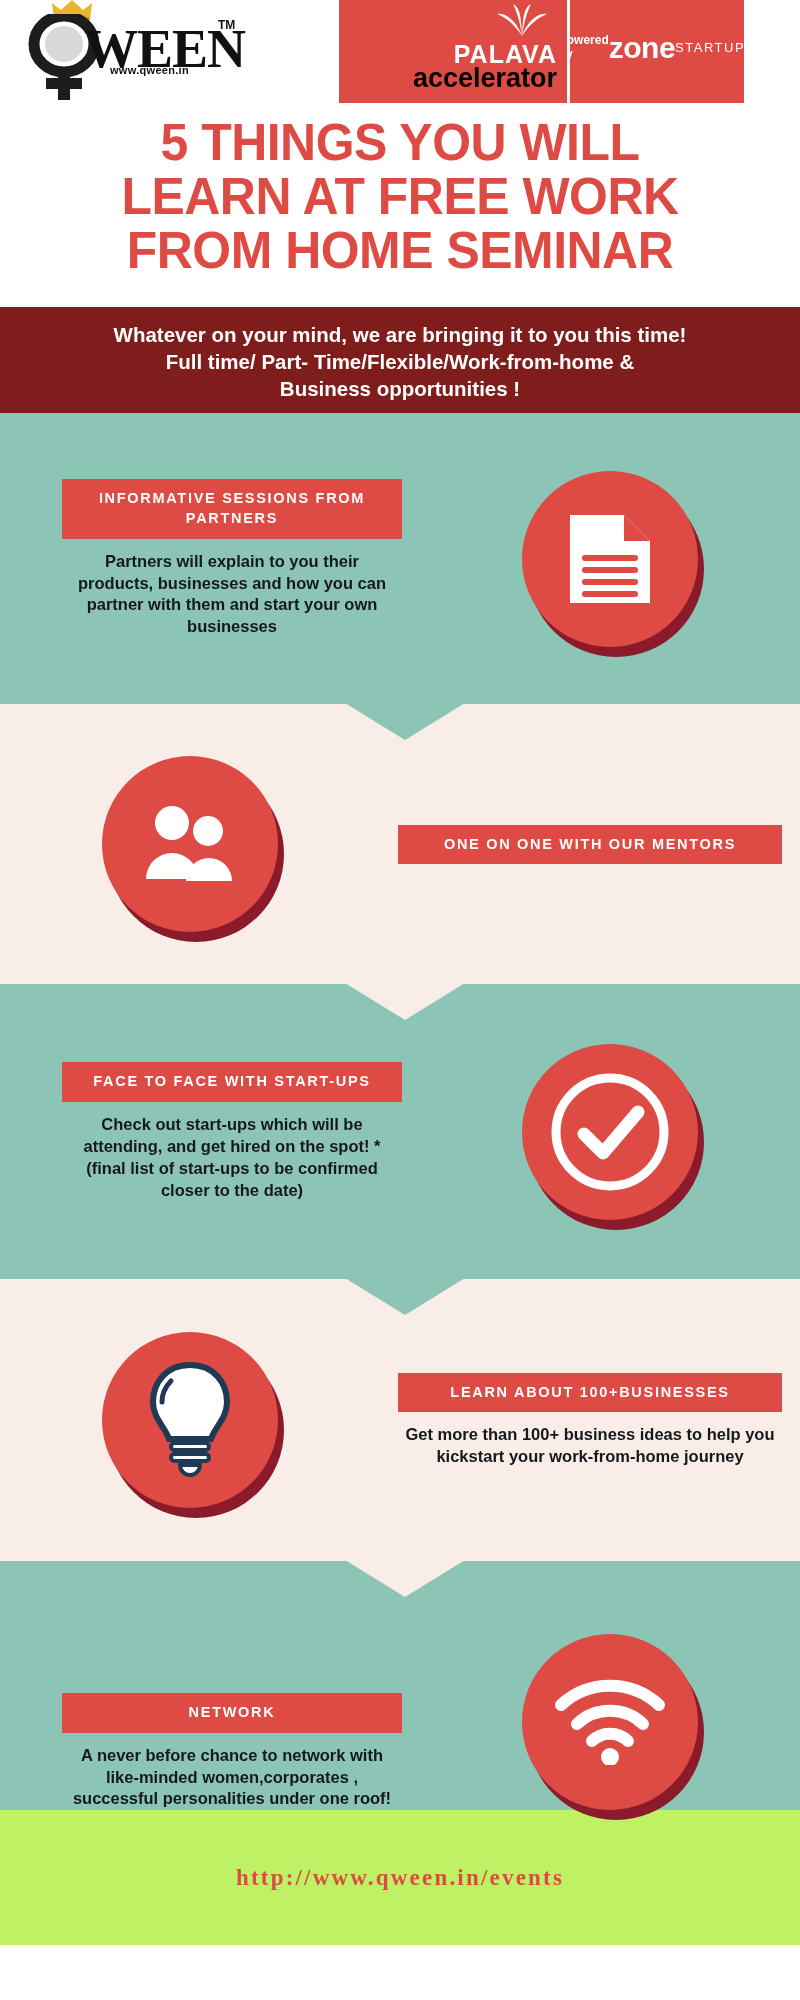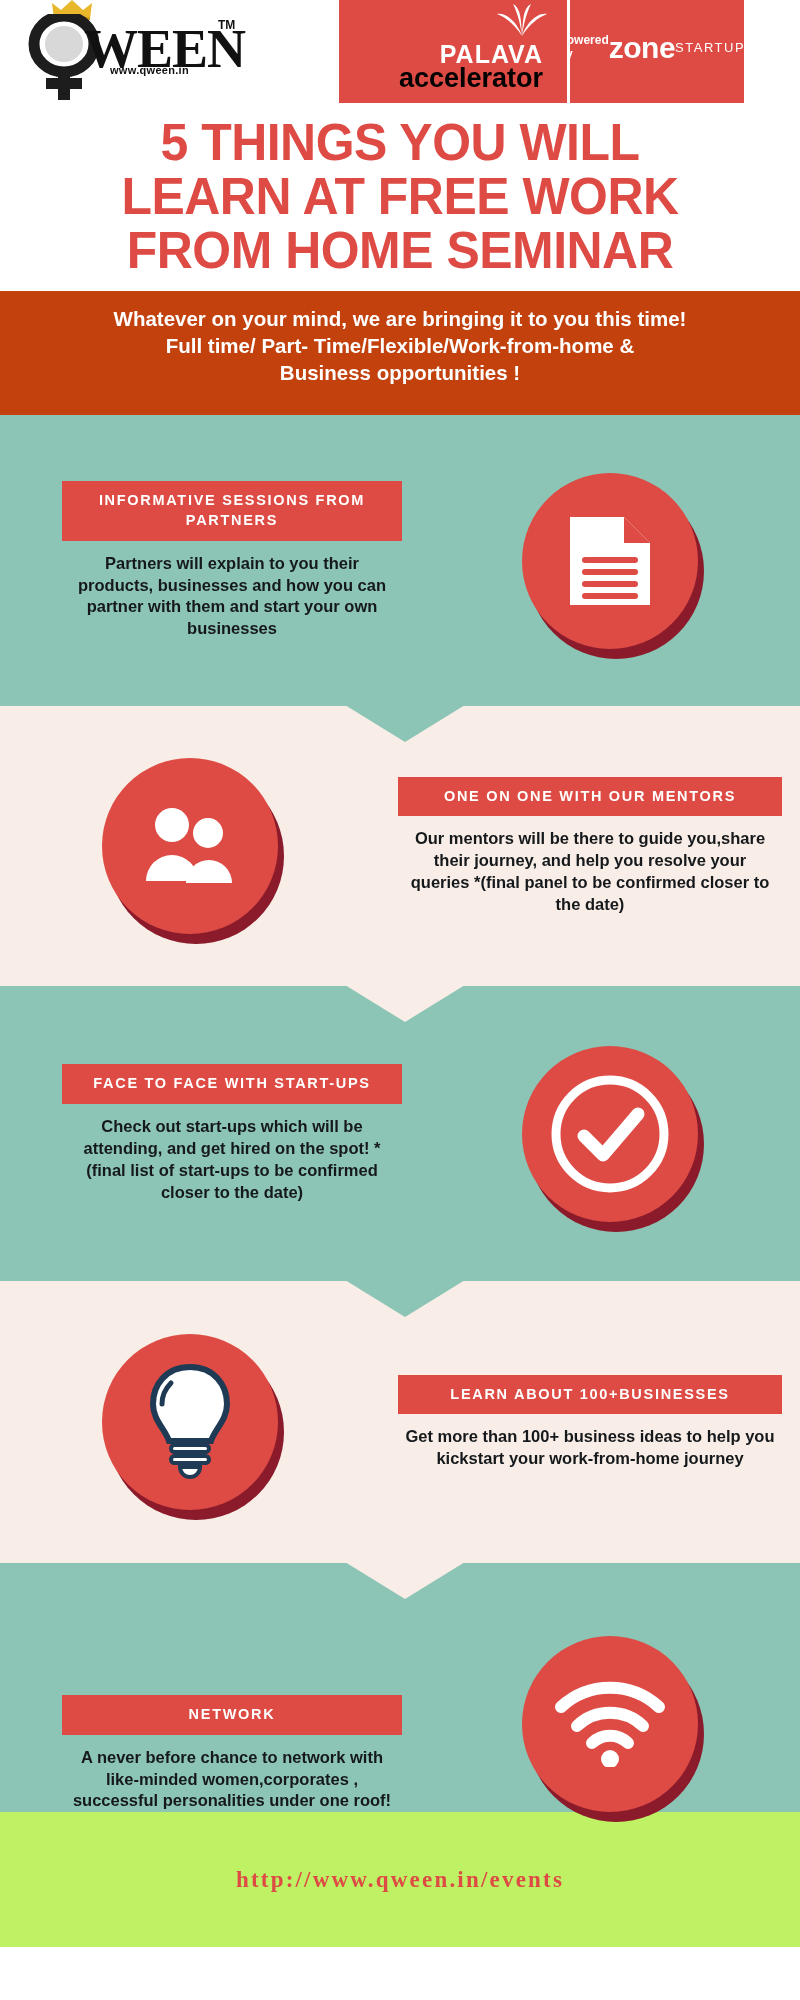--- a/index.html
+++ b/index.html
@@ -25,42 +25,42 @@
     color:#111; line-height:1;
   }
   .qween-tm { position:absolute; left:196px; top:16px; font-size:12px; font-weight:bold; color:#111;
     font-family:"Liberation Sans",sans-serif; }
   .qween-url { position:absolute; left:88px; top:62px; font-size:11px; color:#111; font-weight:600;
     font-family:"Liberation Sans",sans-serif; letter-spacing:.3px; }
   .venus { position:absolute; left:2px; top:12px; width:86px; height:86px; }
   .crown { position:absolute; left:30px; top:-2px; width:40px; height:20px; }
 
   .palava-block { width: 228px; background:#DD4B44; display:flex; flex-direction:column;
-    justify-content:flex-end; align-items:flex-end; padding: 4px 24px 10px 0; position:relative; }
+    justify-content:flex-end; align-items:flex-end; padding: 4px 10px 10px 0; position:relative; }
   .palava-leaf { position:absolute; right:14px; top:2px; width:62px; height:34px; }
   .palava-name { color:#fff; font-size:25px; font-weight:bold; letter-spacing:1px; line-height:1.02; }
   .palava-sub { color:#000000; font-size:27px; font-weight:bold; line-height:1.02; margin-top:-2px; }
 
   .zone-block { width: 177px; background:#DD4B44; border-left: 3px solid #ffffff;
     display:flex; flex-direction:row; align-items:center; justify-content:center; padding-bottom:6px; }
   .powered { color:#fff; font-size:12px; font-weight:bold; margin-bottom:4px; }
   .zone-name { color:#fff; font-size:30px; font-weight:bold; line-height:.95; letter-spacing:-.5px; }
   .zone-sub { color:#fff; font-size:13px; font-weight:normal; letter-spacing:1.5px; line-height:1.1; }
 
   
   .title-wrap { padding: 12px 30px 6px; text-align:center; }
   .title-line {
     color:#DD4B44; font-weight:bold; font-size:52px; line-height:1.04;
     font-family:"Liberation Sans", sans-serif;
     letter-spacing:-0.5px;
     transform: scaleX(0.96);
   }
 
   
-  .banner { background:#c2410c; padding:14px 26px 29px; text-align:center; margin-top:8px; }
+  .banner { background:#7f1d1d; padding:14px 26px 11px; text-align:center; margin-top:24px; }
   .banner-line { color:#fff; font-weight:bold; font-size:20.5px; line-height:1.32; }
 
   
   .section { position:relative; width:800px; display:flex; align-items:center; }
   .sec-teal { background:#8CC5B5; }
   .sec-cream { background:#F8EDE7; }
 
   .chev {
     position:absolute; bottom:-36px; width:0; height:0;
     border-left: 60px solid transparent; border-right: 60px solid transparent;
@@ -185,21 +185,20 @@
             <circle cx="34" cy="22" r="17" fill="#fff"></circle>
             <path d="M8 78 a26 26 0 0 1 52 0 z" fill="#fff"></path>
             <circle cx="70" cy="30" r="15" fill="#fff"></circle>
             <path d="M48 80 a23 23 0 0 1 46 0 z" fill="#fff"></path>
           </svg>
         </div>
       </div>
     </div>
     <div class="txt-col right">
       <span class="badge">ONE ON ONE WITH OUR MENTORS</span>
-      <div class="body-txt">Our mentors will be there to guide you,share their journey, and help you resolve your queries *(final panel to be confirmed closer to the date)</div>
     </div>
     <div class="chev chev-cream" style="left:345px;"></div>
   </div>
 
   <div class="section sec-teal" style="height:295px;">
     <div class="txt-col left">
       <span class="badge">FACE TO FACE WITH START-UPS</span>
       <div class="body-txt">Check out start-ups which will be attending, and get hired on the spot! * (final list of start-ups to be confirmed closer to the date)</div>
     </div>
     <div class="icon-col">

